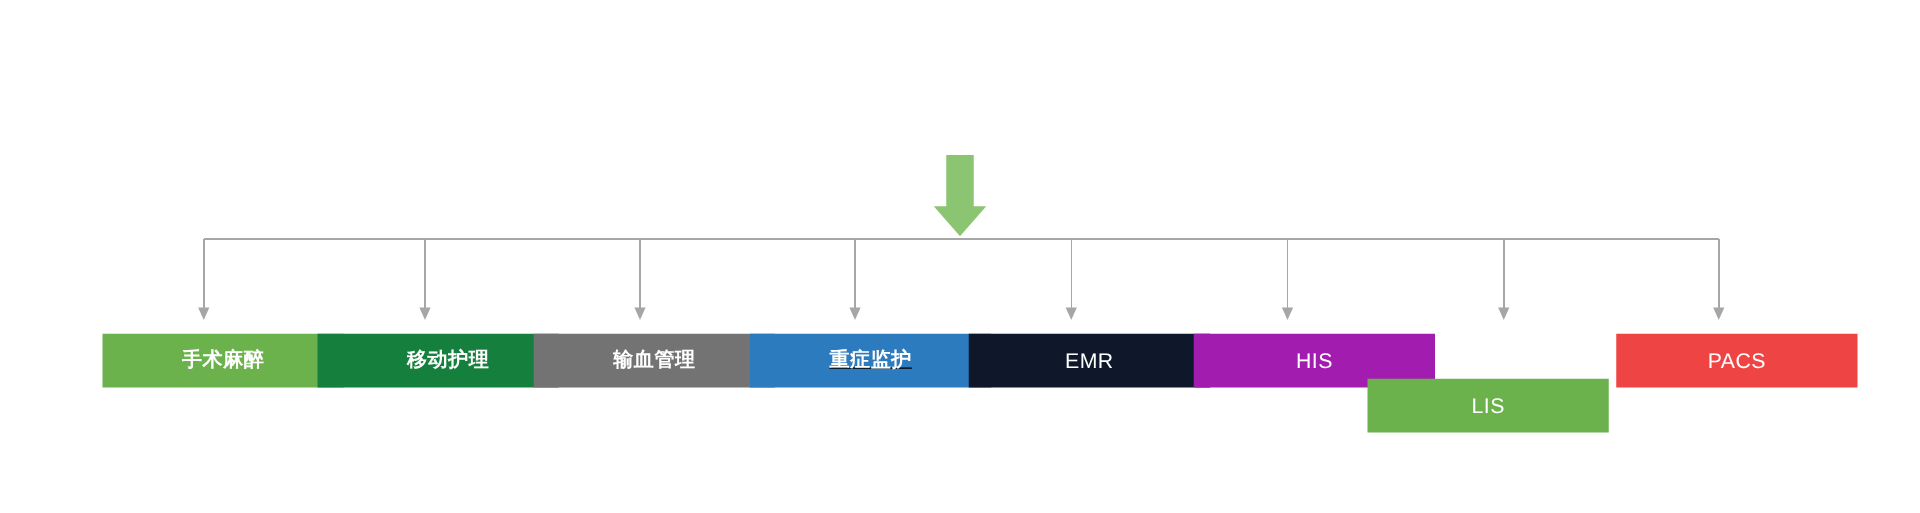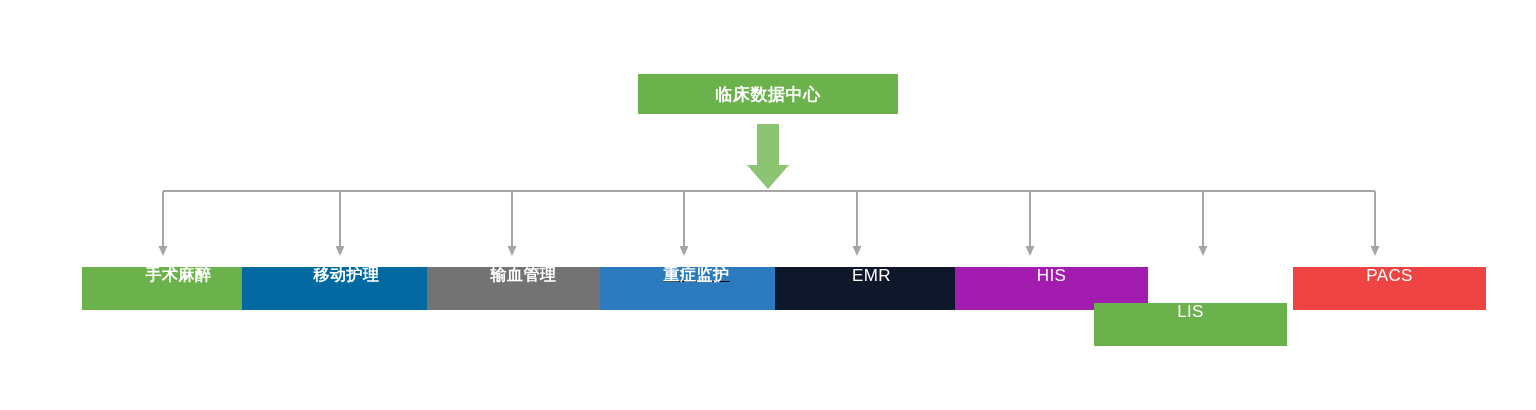--- a/index.html
+++ b/index.html
@@ -66,20 +66,21 @@
     top: 267px;
     width: 1373px;
     height: 43px;
   }
   .leaf-node {
     position: absolute;
     top: 0;
     width: 193px;
     height: 43px;
     display: flex;
+    align-items: center;
     justify-content: center;
     box-sizing: border-box;
   }
   .leaf-node-label {
     color: #ffffff;
     font-size: 16px;
     line-height: 1;
     white-space: nowrap;
   }
   .leaf-node-label.cjk {
@@ -90,23 +91,20 @@
     font-weight: normal;
     font-size: 17px;
     letter-spacing: 0.4px;
   }
 </style>
 </head>
 <body>
 
 <div id="diagram-canvas">
 
-  <div class="root-node" style="background: rgb(107, 178, 76);">
-    <span class="root-node-label">临床数据中心</span>
-  </div>
 
   <div class="flow-arrow">
     <svg width="44" height="66" viewBox="0 0 44 66" xmlns="http://www.w3.org/2000/svg">
       <polygon id="flow-arrow-shape" points="11,0 33,0 33,41 43,41 22,65 1,41 11,41" stroke="none" fill="#8CC572"></polygon>
     </svg>
   </div>
 
   <svg class="connector-layer" width="1536" height="410" viewBox="0 0 1536 410" xmlns="http://www.w3.org/2000/svg">
     <g id="connector-group" fill="none" stroke-width="1.2">
         <line x1="163" y1="191" x2="1375" y2="191" stroke="#A6A6A6" shape-rendering="crispEdges"></line>
@@ -128,21 +126,21 @@
         <polygon points="1025.5,246 1034.5,246 1030,256" fill="#A6A6A6"></polygon>
         <polygon points="1198.5,246 1207.5,246 1203,256" fill="#A6A6A6"></polygon>
         <polygon points="1370.5,246 1379.5,246 1375,256" fill="#A6A6A6"></polygon>
       </g>
   </svg>
 
   <div class="leaf-row">
     <div class="leaf-node" style="left: 0px; background: rgb(107, 178, 76);">
       <span class="leaf-node-label cjk">手术麻醉</span>
     </div>
-    <div class="leaf-node" style="left: 160px; background: #0369a1; padding-left: 16px;">
+    <div class="leaf-node" style="left: 172px; background: #15803d; padding-left: 16px;">
       <span class="leaf-node-label cjk">移动护理</span>
     </div>
     <div class="leaf-node" style="left: 345px; background: #737373;">
       <span class="leaf-node-label cjk">输血管理</span>
     </div>
     <div class="leaf-node" style="left: 518px; background: rgb(43, 123, 190); text-decoration: underline;">
       <span class="leaf-node-label cjk">重症监护</span>
     </div>
     <div class="leaf-node" style="left: 693px; background: #0f172a;">
       <span class="leaf-node-label latin">EMR</span>

